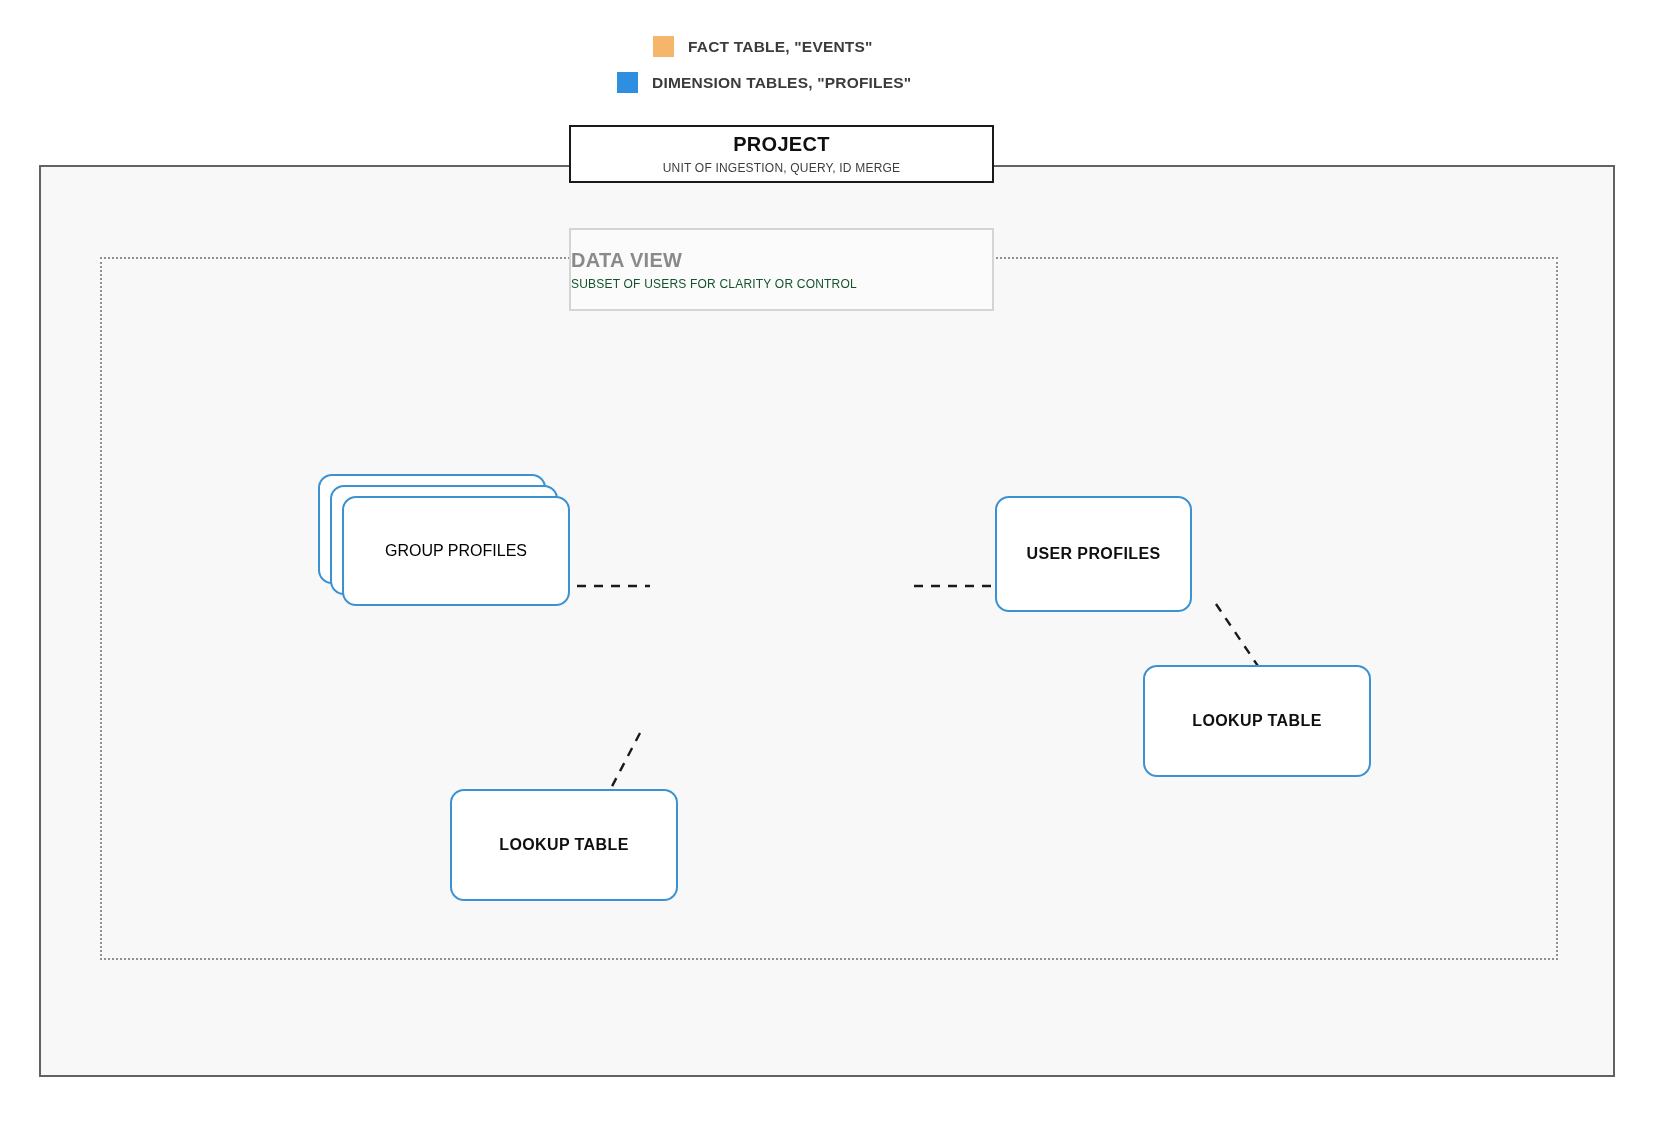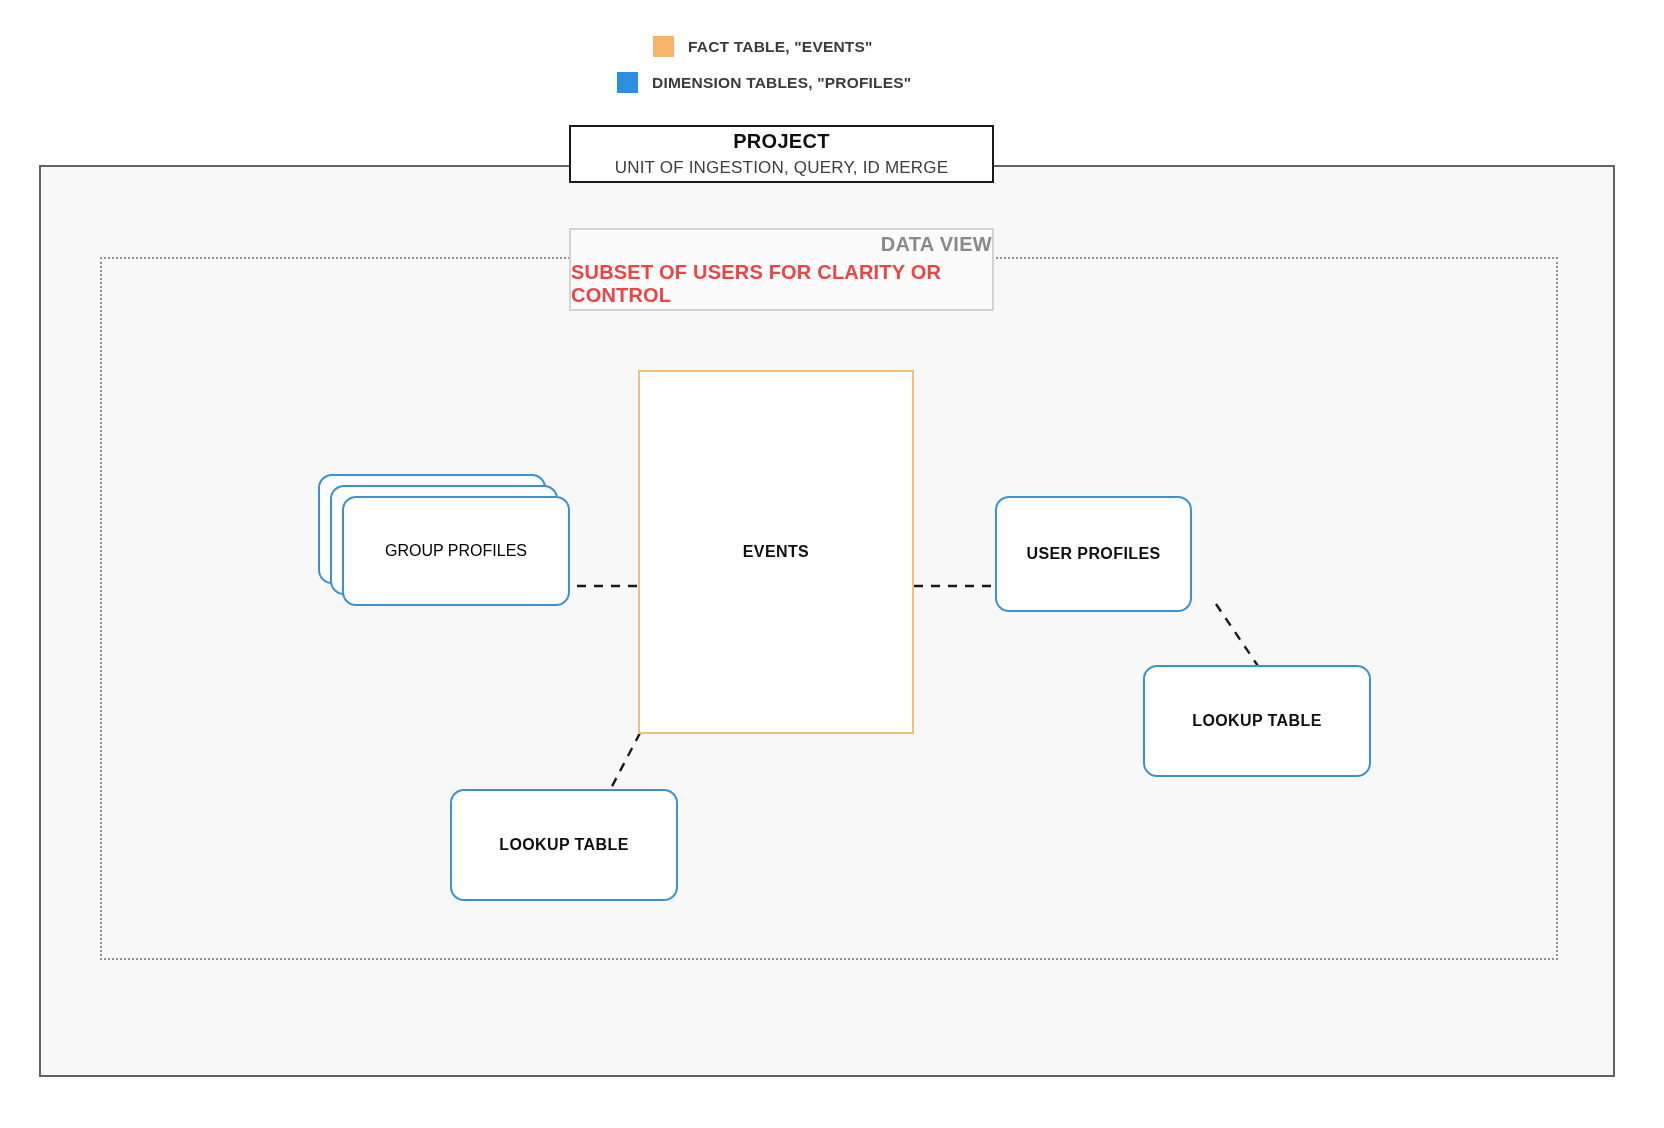--- a/index.html
+++ b/index.html
@@ -77,52 +77,52 @@
     justify-content: center;
   }
   #project-box .box-title {
     font-size: 20px;
     font-weight: bold;
     color: #0f0f0f;
     letter-spacing: 0.3px;
     margin-bottom: 5px;
   }
   #project-box .box-sub {
-    font-size: 17px;
+    font-size: 12px;
     font-weight: normal;
     color: #3d3d3d;
     letter-spacing: 0.2px;
   }
 
   
   #dataview-box {
     position: absolute;
     left: 569px;
     top: 228px;
     width: 425px;
     height: 83px;
     background: #fbfbfb;
     border: 2px solid #d4d4d4;
     box-sizing: border-box;
     display: flex;
     flex-direction: column;
-    align-items: flex-end;
+    align-items: flex-start;
     justify-content: center;
   }
   #dataview-box .box-title {
     font-size: 20px;
     font-weight: bold;
     color: #8a8a8a;
     letter-spacing: 0.3px;
     margin-bottom: 5px;
   }
   #dataview-box .box-sub {
-    font-size: 20px;
-    font-weight: bold;
-    color: #ef4444;
+    font-size: 12px;
+    font-weight: normal;
+    color: #14532d;
     letter-spacing: 0.2px;
   }
 
   
   #events-box {
     position: absolute;
     left: 638px;
     top: 370px;
     width: 276px;
     height: 364px;
@@ -237,23 +237,20 @@
   <div id="project-box">
     <div class="box-title">PROJECT</div>
     <div class="box-sub">UNIT OF INGESTION, QUERY, ID MERGE</div>
   </div>
 
   <div id="dataview-box">
     <div class="box-title">DATA VIEW</div>
     <div class="box-sub">SUBSET OF USERS FOR CLARITY OR CONTROL</div>
   </div>
 
-  <div id="events-box">
-    <div class="node-label">EVENTS</div>
-  </div>
 
   <div id="group-profiles-stack">
     <div class="stack-card c1"></div>
     <div class="stack-card c2"></div>
     <div class="stack-card c3">
       <span class="node-label">GROUP PROFILES</span>
     </div>
   </div>
 
   <div class="node" id="user-profiles">

